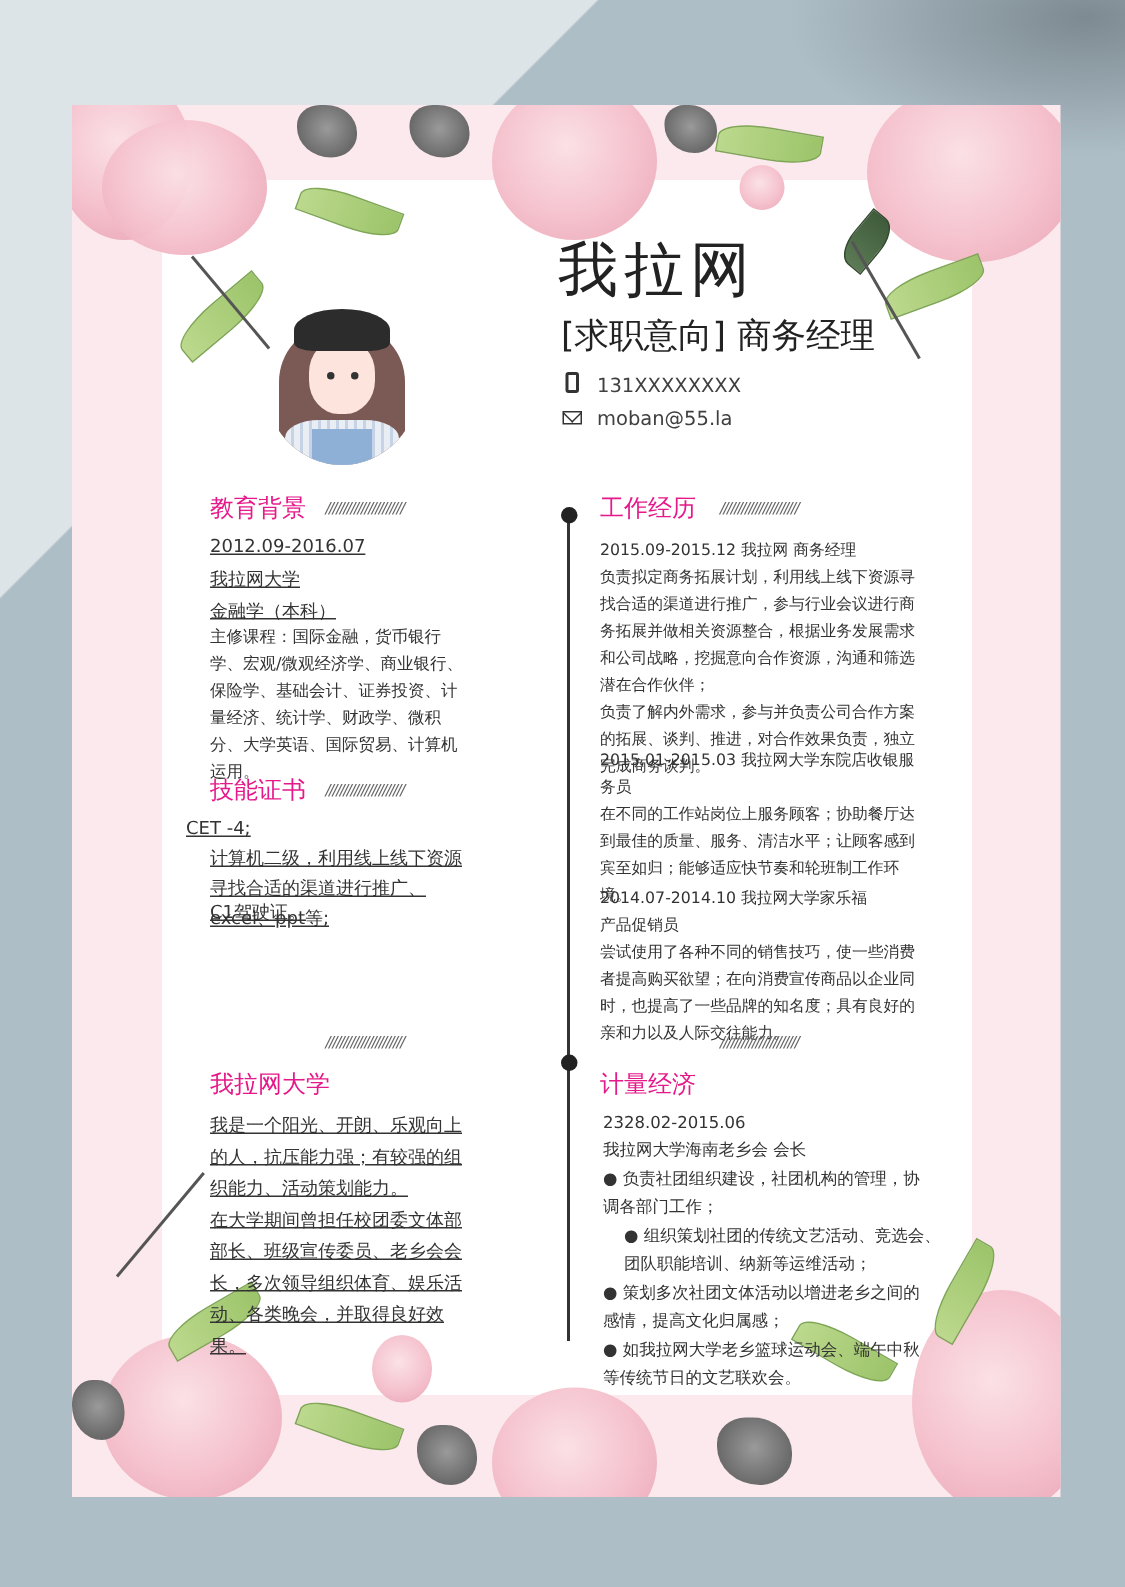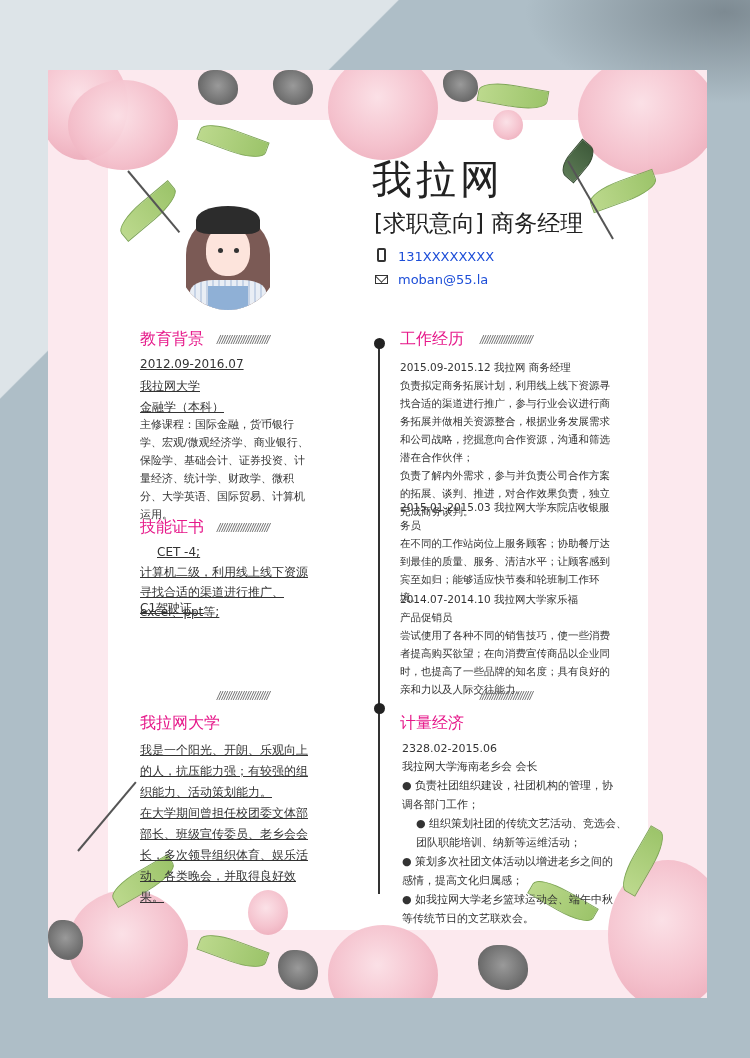--- a/index.html
+++ b/index.html
@@ -14,21 +14,21 @@
   .flower { position:absolute; border-radius:50%; }
   .pink { background:radial-gradient(circle at 45% 40%, #fbe0e6 0%, #f4bfcb 55%, #e8a0b0 100%); opacity:.95; }
   .gray { background:radial-gradient(circle at 50% 45%, #9a9a9a 0%, #6a6a6a 70%); border-radius:40% 55% 45% 60%; }
   .leaf { position:absolute; width:70px; height:22px; border-radius:50% 0 50% 0;
     background:linear-gradient(90deg,#bcd98d,#9cc46a); border:1px solid #7ea655; }
   .leaf.dark { background:linear-gradient(90deg,#5c7a55,#3f5b3b); border-color:#33492f; }
   .stem { position:absolute; height:2px; background:#555; transform-origin:left center; }
 
   .name { position:absolute; left:372px; top:152px; font-size:40px; color:#222; letter-spacing:4px;text-align:center; }
   .job { position:absolute; left:374px; top:208px; font-size:23px; color:#222; }
-  .contact { position:absolute; left:374px; font-size:13px; color:#1d4ed8; display:flex; align-items:center; }
+  .contact { position:absolute; left:374px; font-size:13px; color:#404040; display:flex; align-items:center; }
   .contact .ic { width:14px; margin-right:10px; display:inline-block; text-align:center; }
   .phone-ic { width:9px; height:14px; border:2px solid #333; border-radius:2px; }
   .mail-ic { width:13px; height:9px; border:1.5px solid #333; position:relative; }
   .mail-ic:after { content:""; position:absolute; left:1px; top:-4px; width:8px; height:8px; border-right:1.5px solid #333; border-bottom:1.5px solid #333; transform:rotate(45deg); }
   .avatar { position:absolute; left:176px; top:200px; width:104px; height:110px; border-radius:50%; overflow:hidden; background:#fff; }
   .hair { position:absolute; left:10px; top:18px; width:84px; height:92px; border-radius:40% 40% 20% 20%; background:#7b5a55; }
   .face { position:absolute; left:30px; top:26px; width:44px; height:50px; border-radius:45%; background:#fde4dc; }
   .hat { position:absolute; left:20px; top:6px; width:64px; height:28px; border-radius:50% 50% 20% 20%; background:#2c2c2c; }
   .shirt { position:absolute; left:14px; top:80px; width:76px; height:40px; border-radius:30% 30% 0 0; background:repeating-linear-gradient(90deg,#e9eef5 0 4px,#c6d3e6 4px 6px); }
   .overall { position:absolute; left:32px; top:86px; width:40px; height:30px; background:#8fb0d6; }
@@ -103,21 +103,21 @@
 
 <div class="sec-title" style="left:140px;top:329px;">教育背景</div>
 <div class="slashes" style="left:217px;top:334px;">//////////////////////</div>
 <div class="text lg" style="left:140px;top:354px;">2012.09-2016.07</div>
 <div class="text lg" style="left:140px;top:376px;text-align:center;">我拉网大学</div>
 <div class="text lg" style="left:140px;top:397px;">金融学（本科）</div>
 <div class="text" style="left:140px;top:416px;width:172px;">主修课程：国际金融，货币银行学、宏观/微观经济学、商业银行、保险学、基础会计、证券投资、计量经济、统计学、财政学、微积分、大学英语、国际贸易、计算机运用。</div>
 
 <div class="sec-title" style="left:140px;top:517px;">技能证书</div>
 <div class="slashes" style="left:217px;top:522px;">//////////////////////</div>
-<div class="text lg" style="left:157px;top:542px;text-align:center;">CET -4;</div>
+<div class="text lg" style="left:124px;top:542px;text-align:center;">CET -4;</div>
 <div class="text lg" style="left:140px;top:562px;width:170px;">计算机二级，利用线上线下资源寻找合适的渠道进行推广、excel、ppt等;</div>
 <div class="text lg" style="left:140px;top:598px;">C1驾驶证。</div>
 
 <div class="slashes" style="left:217px;top:690px;">//////////////////////</div>
 <div class="sec-title" style="left:140px;top:713px;">我拉网大学</div>
 <div class="text lg" style="left:140px;top:740px;width:172px;line-height:21px;">我是一个阳光、开朗、乐观向上的人，抗压能力强；有较强的组织能力、活动策划能力。</div>
 <div class="text lg" style="left:140px;top:803px;width:172px;line-height:21px;">在大学期间曾担任校团委文体部部长、班级宣传委员、老乡会会长，多次领导组织体育、娱乐活动、各类晚会，并取得良好效果。</div>
 
 <div class="timeline"></div>
 <div class="dot" style="left:374px;top:338px;"></div>

